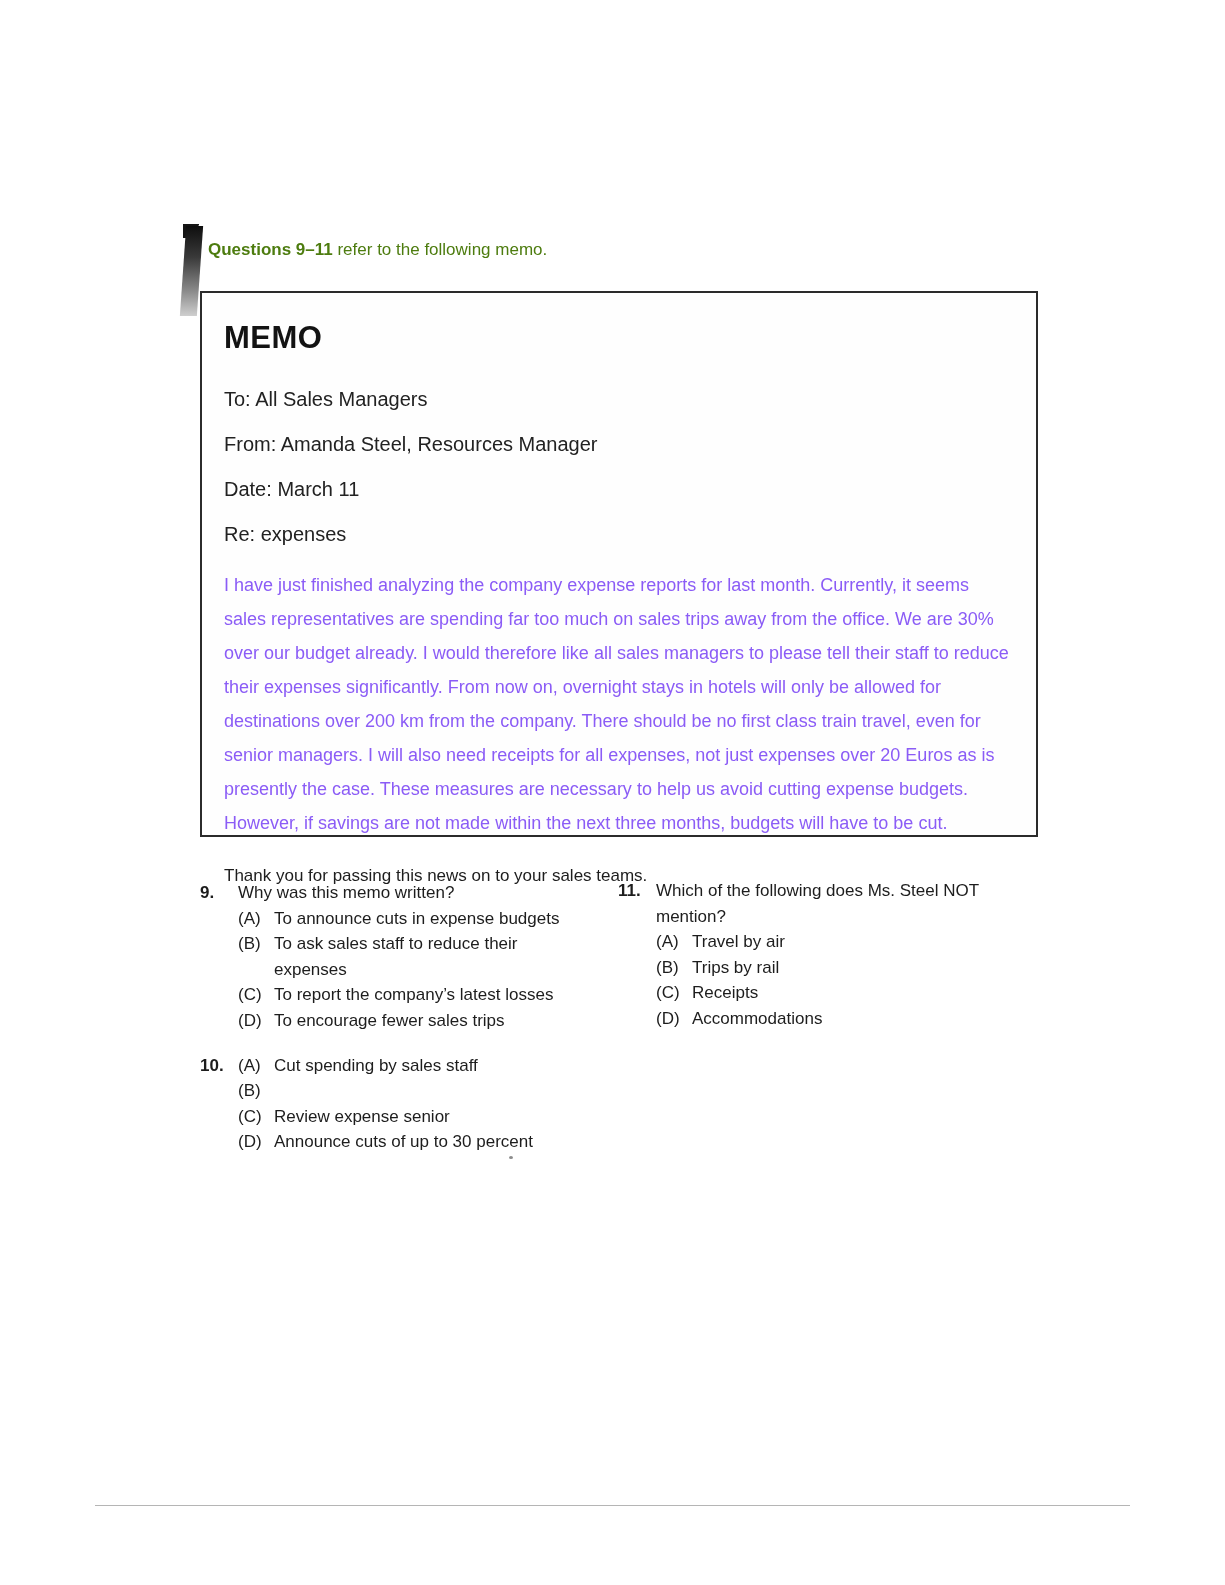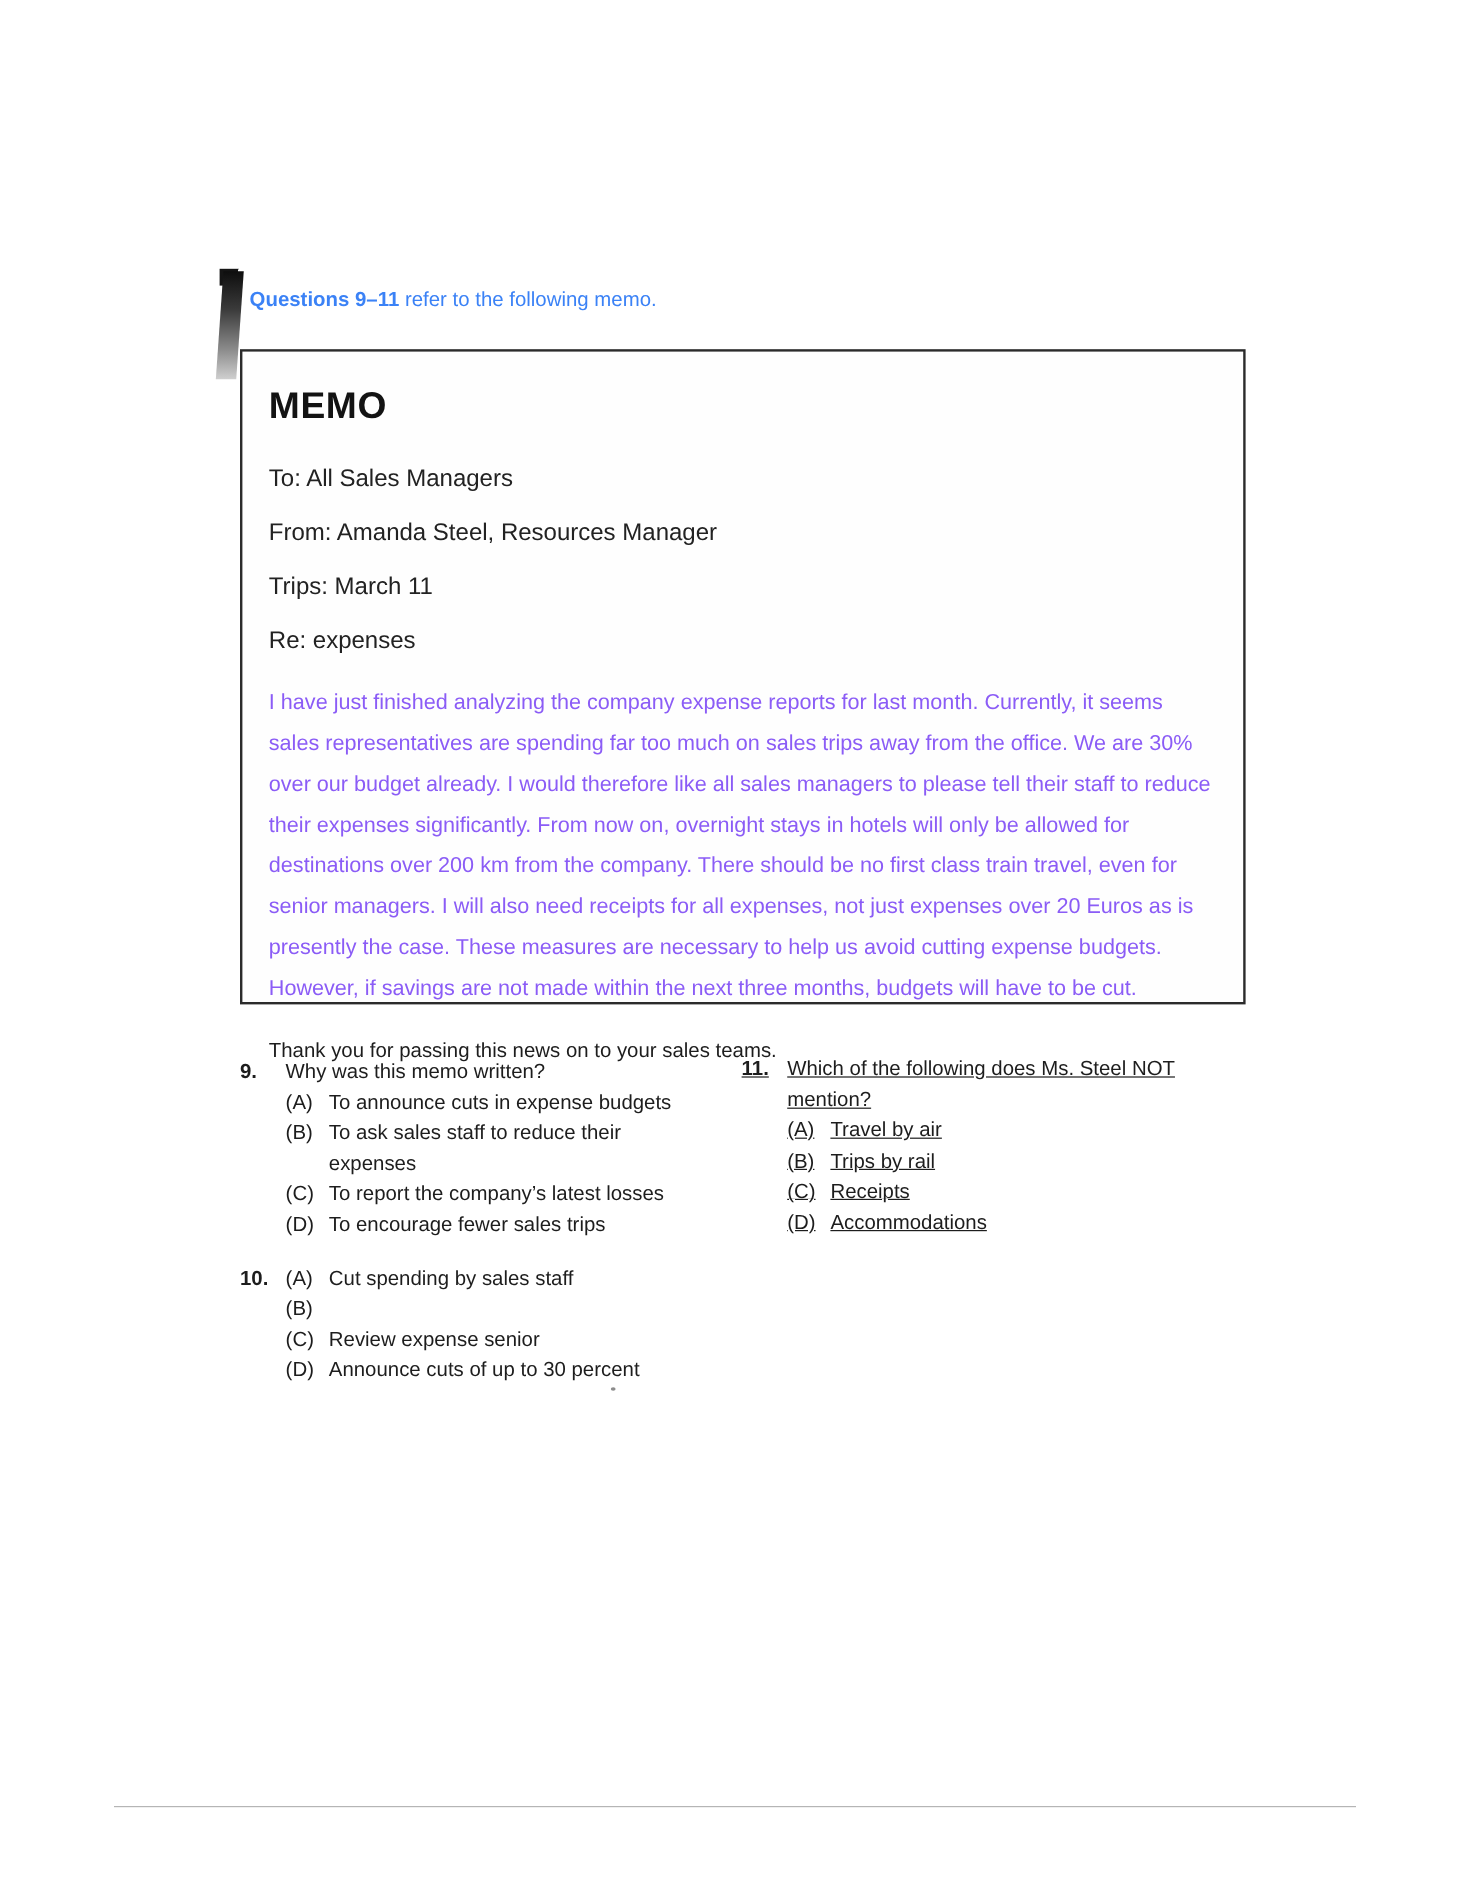--- a/index.html
+++ b/index.html
@@ -29,21 +29,21 @@
     top: 224px;
     width: 26px;
     height: 14px;
     background: linear-gradient(100deg, #151515 55%, rgba(255,255,255,0) 56%);
   }
   .header {
     position: absolute;
     left: 208px;
     top: 240px;
     font-size: 17px;
-    color: #3b82f6;
+    color: #4d7c0f;
     white-space: nowrap;
   }
   .header .hdr-bold { font-weight: bold; }
   .memo-box {
     position: absolute;
     left: 200px;
     top: 291px;
     width: 838px;
     height: 546px;
     border: 2px solid #2b2b2b;
@@ -67,21 +67,21 @@
     line-height: 34px;
     margin-top: 11px;
     color: #8b5cf6;
   }
   .memo-closing {
     font-size: 17px;
     margin-top: 26px;
     color: #1d1d1d;
   }
   .q-col-left  { position: absolute; left: 200px; top: 880px; width: 394px; }
-  .q-col-right { position: absolute; left: 618px; top: 878px; width: 402px; text-decoration: underline; }
+  .q-col-right { position: absolute; left: 618px; top: 878px; width: 402px; }
   .question {
     display: grid;
     grid-template-columns: 38px 1fr;
     font-size: 17px;
     line-height: 25.6px;
     margin-bottom: 19px;
     color: #1d1d1d;
   }
   .q-num { font-weight: bold; }
   .option {
@@ -123,21 +123,21 @@
 
     <div class="memo-field">
       <span>To:</span>
       <span>All Sales Managers</span>
     </div>
     <div class="memo-field">
       <span>From:</span>
       <span>Amanda Steel, Resources Manager</span>
     </div>
     <div class="memo-field">
-      <span>Trips:</span>
+      <span>Date:</span>
       <span>March 11</span>
     </div>
     <div class="memo-field">
       <span>Re:</span>
       <span>expenses</span>
     </div>
 
     <div class="memo-body">I have just finished analyzing the company expense reports for last month. Currently, it seems sales representatives are spending far too much on sales trips away from the office. We are 30% over our budget already. I would therefore like all sales managers to please tell their staff to reduce their expenses significantly. From now on, overnight stays in hotels will only be allowed for destinations over 200 km from the company. There should be no first class train travel, even for senior managers. I will also need receipts for all expenses, not just expenses over 20 Euros as is presently the case. These measures are necessary to help us avoid cutting expense budgets. However, if savings are not made within the next three months, budgets will have to be cut.</div>
     <div class="memo-closing">Thank you for passing this news on to your sales teams.</div>
   </div>

